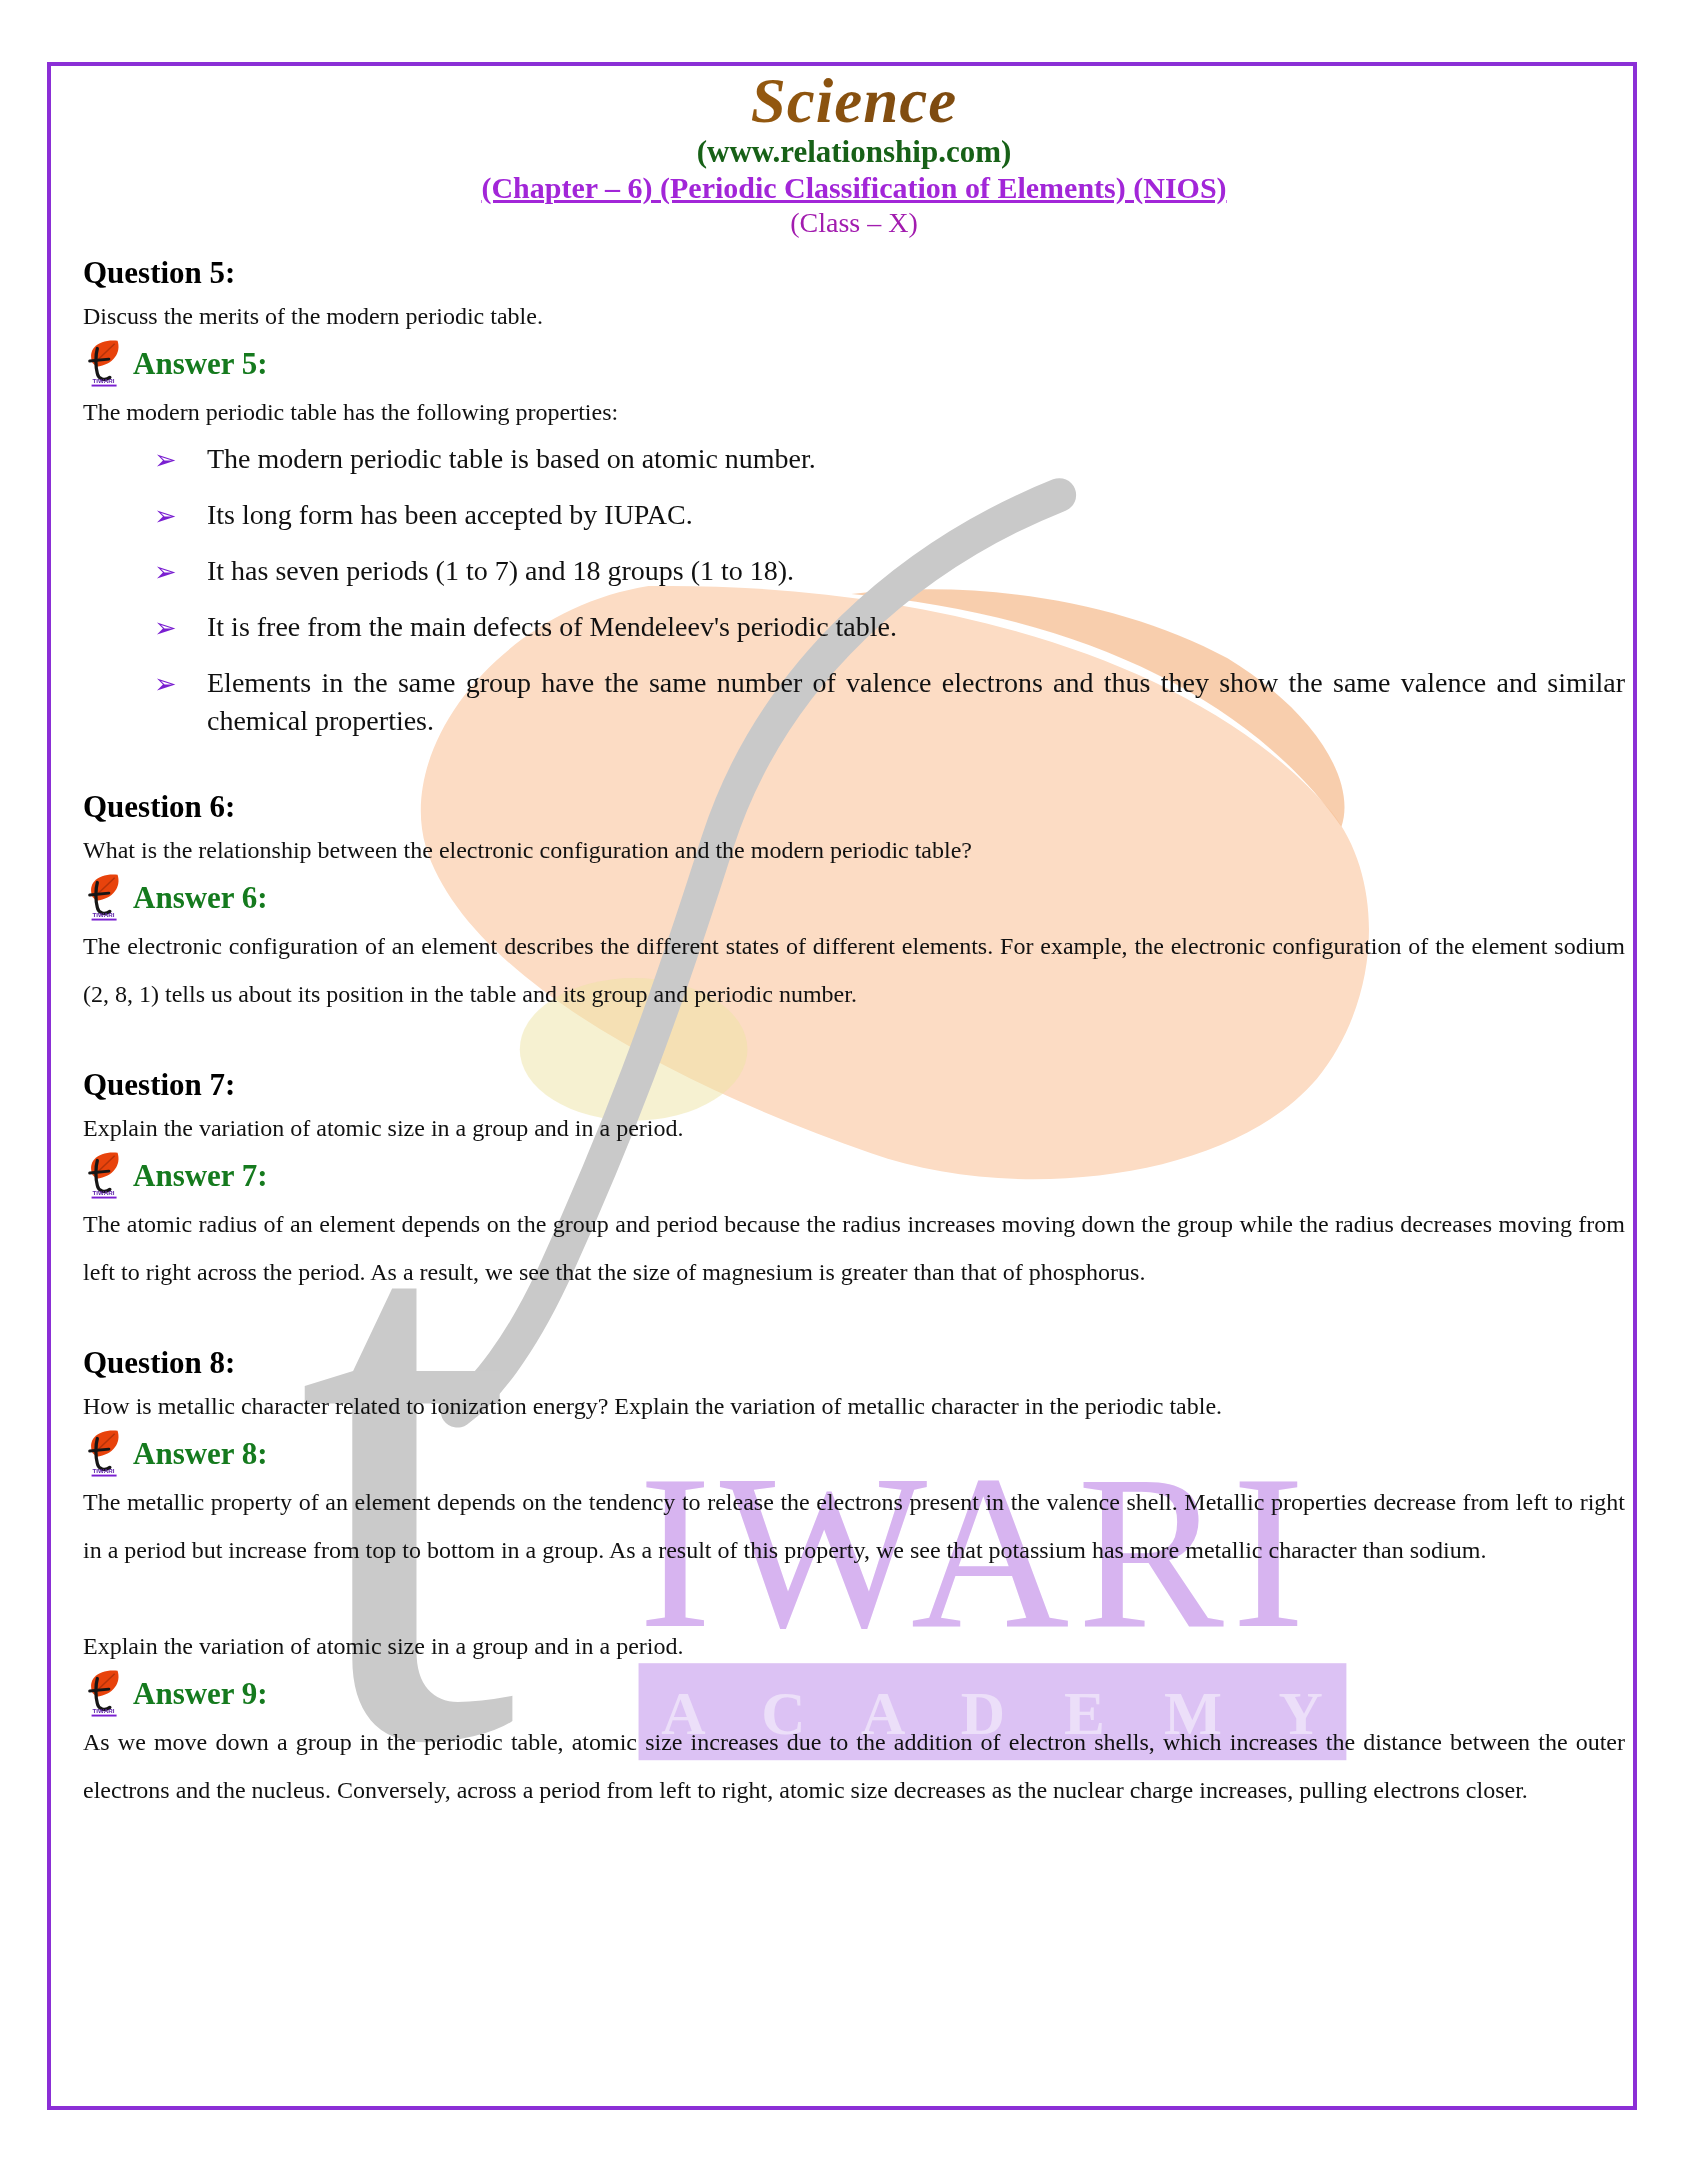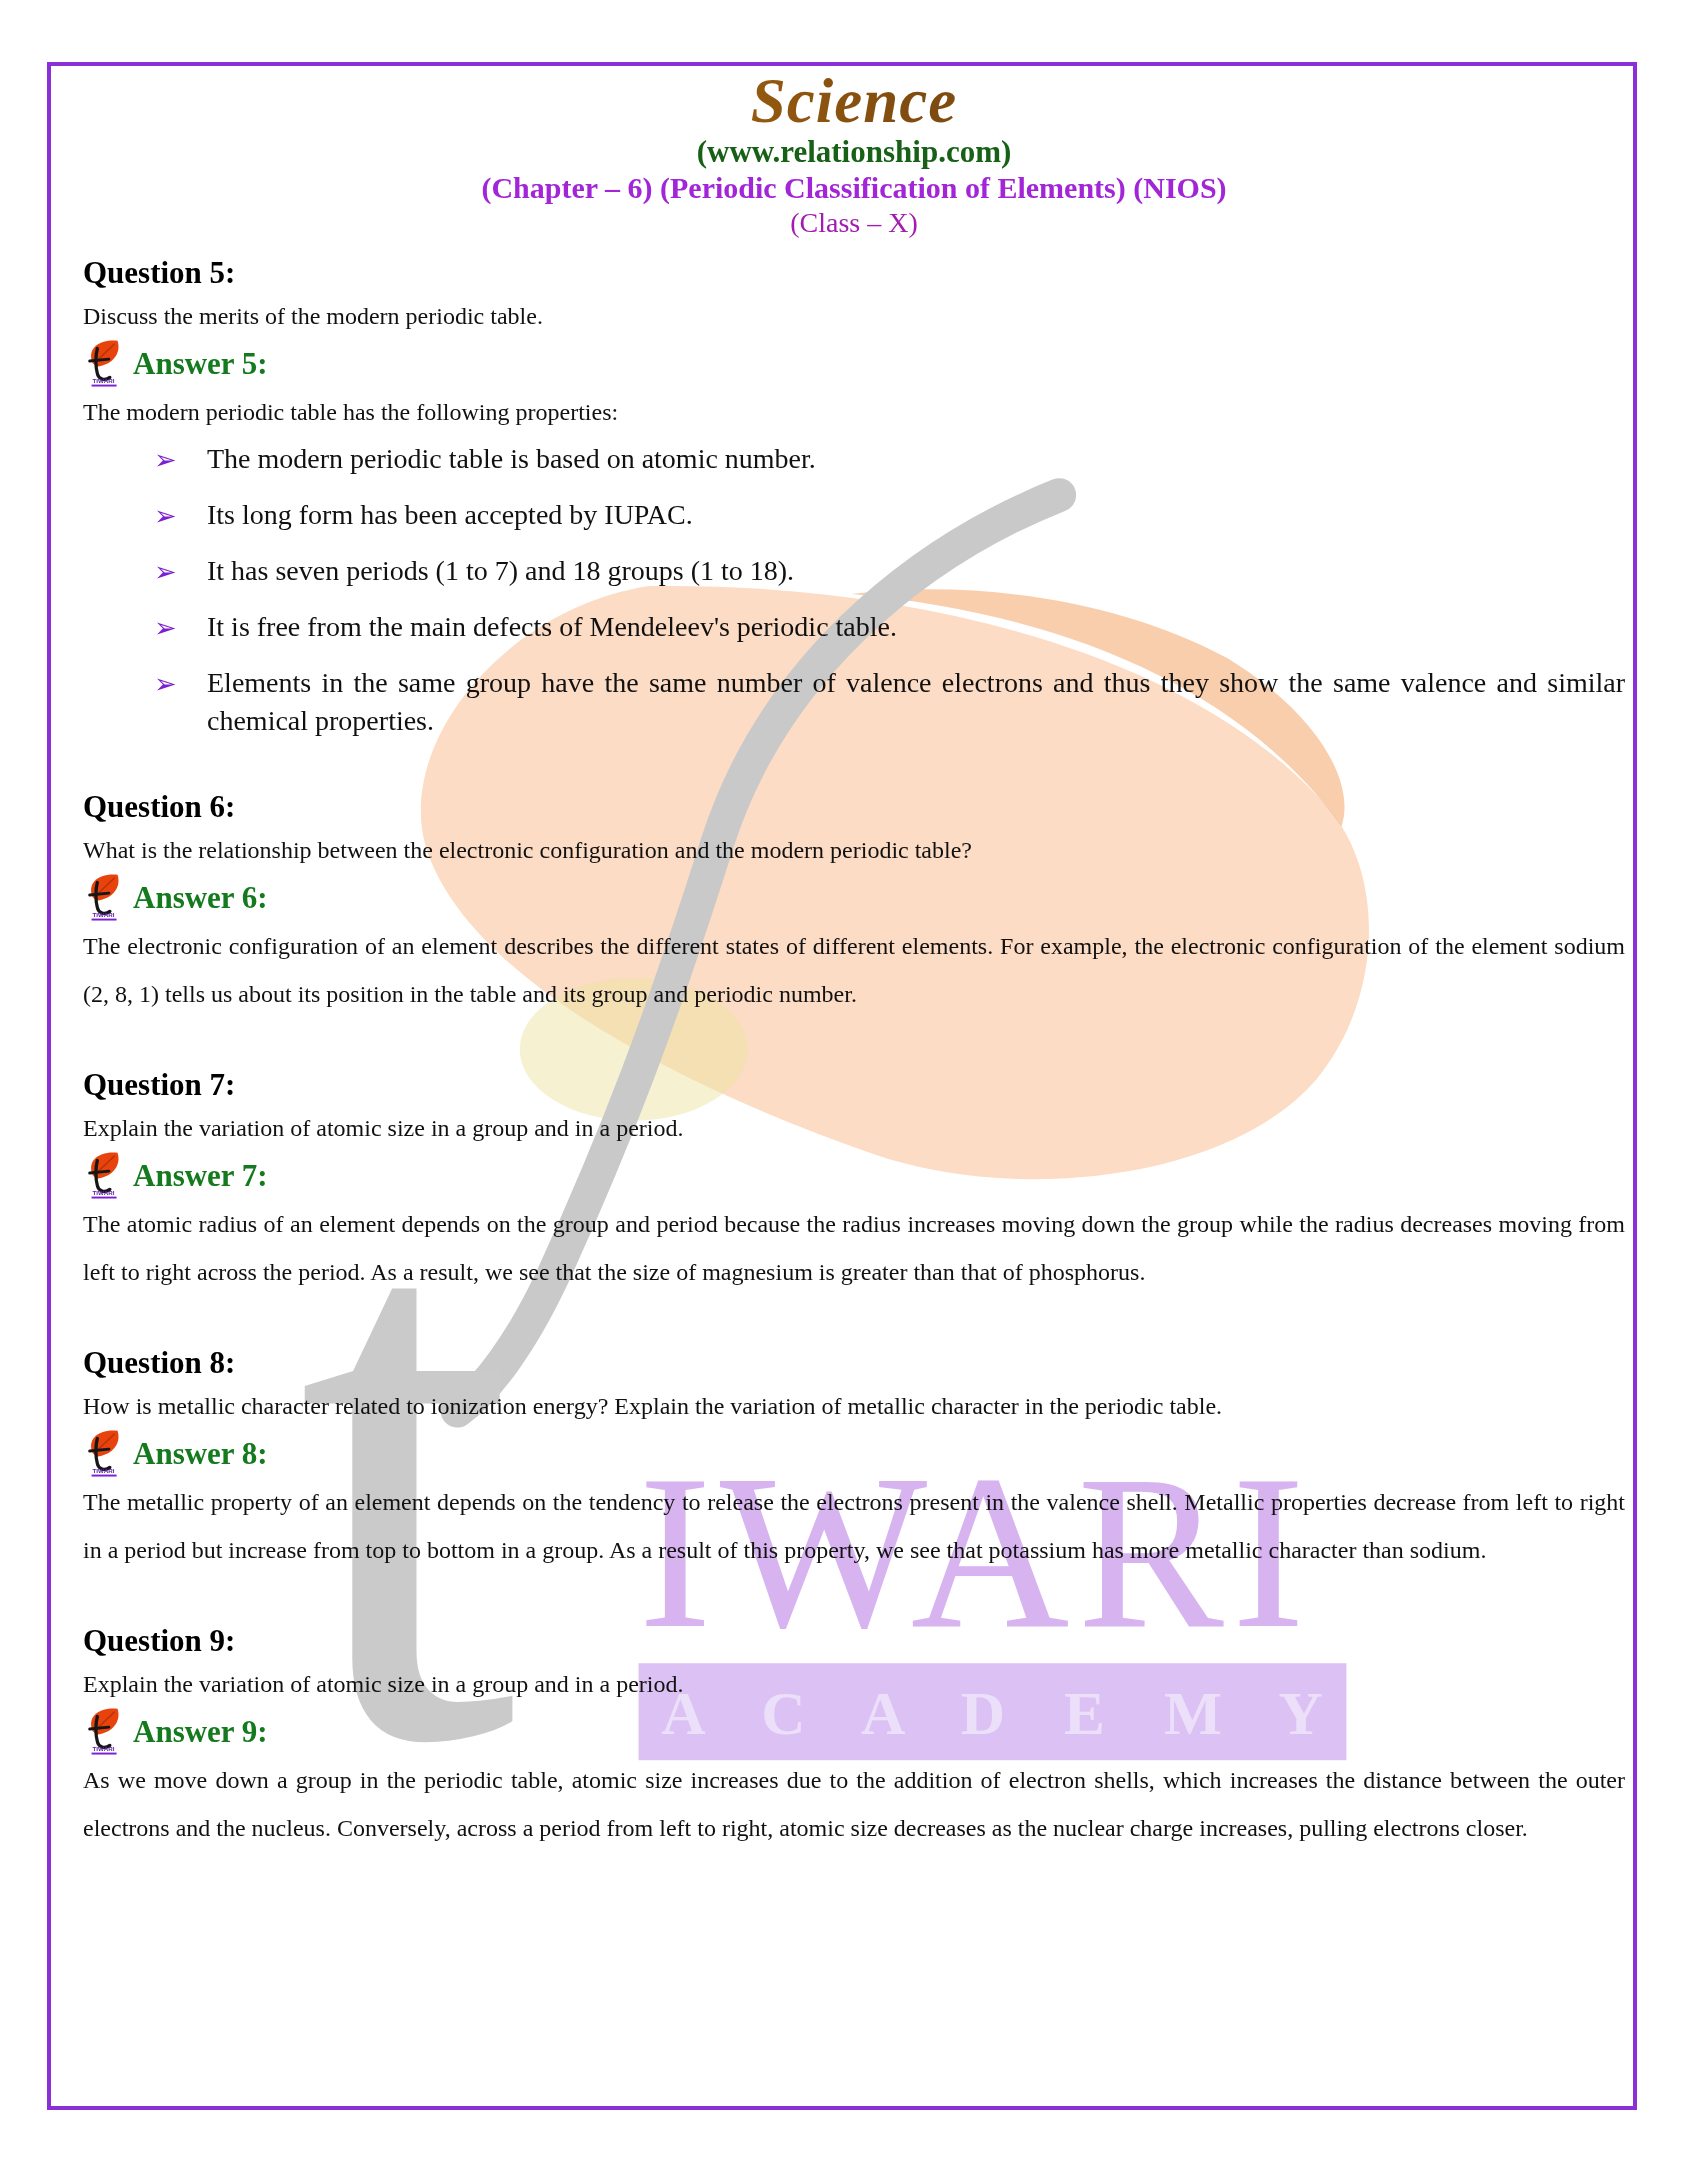--- a/index.html
+++ b/index.html
@@ -17,21 +17,21 @@
     position:absolute;left:83px;top:69px;width:1542px;z-index:2;
   }
   .header{text-align:center;}
   .title{
     font-size:63px;font-weight:bold;font-style:italic;line-height:65px;
     background:linear-gradient(90deg,#e09612 0%,#b06a0e 30%,#7d4a10 55%,#e09612 100%);
     -webkit-background-clip:text;background-clip:text;color:transparent;
     letter-spacing:1px;
   }
   .website{font-size:31px;font-weight:bold;color:#176117;line-height:36px;}
-  .chapter{font-size:30px;font-weight:bold;color:#a226d8;line-height:36px;}
+  .chapter{font-size:30px;font-weight:bold;color:#a226d8;line-height:36px;text-decoration:underline;}
   .classline{font-size:28px;font-weight:normal;color:#a21caf;line-height:34px;}
 
   .qblock{margin-top:48px;}
   .qblock.first{margin-top:14px;}
   .q-label{color:#000000;font-weight:bold;font-size:31px;line-height:38px;}
   .para{font-size:24px;line-height:48px;color:#111;}
   .just{text-align:justify;}
   .answer-row{display:flex;align-items:center;height:48px;margin:0;}
   .answer-icon{width:46px;height:50px;margin-right:4px;flex:0 0 auto;position:relative;top:-2px;}
   .a-label{color:#157a1e;font-weight:bold;font-size:31px;line-height:38px;}
@@ -156,21 +156,20 @@
         <path d="M 6 25 L 26 23" stroke="#161616" stroke-width="3" fill="none" stroke-linecap="round"></path>
         <text x="9" y="48" font-family="Liberation Sans, sans-serif" font-size="6.5" font-weight="bold" fill="#5b21a8">TIWARI</text>
         <rect x="8" y="49.5" width="26" height="2" fill="#7a1fd1"></rect>
       </svg>
       <span class="a-label">Answer 8:</span>
     </div>
     <div class="para just">The metallic property of an element depends on the tendency to release the electrons present in the valence shell. Metallic properties decrease from left to right in a period but increase from top to bottom in a group. As a result of this property, we see that potassium has more metallic character than sodium.</div>
   </div>
 
   <div class="qblock">
-    <div class="q-label">Question 9:</div>
     <div class="para">Explain the variation of atomic size in a group and in a period.</div>
     <div class="answer-row">
       <svg class="answer-icon" viewBox="0 0 46 52">
         <path d="M 9 27 C 3 13, 15 2, 35 4 C 39 16, 31 29, 13 31 Z" fill="#e8430c"></path>
         <path d="M 11 27 L 32 7" stroke="#b5330a" stroke-width="1.6" fill="none"></path>
         <path d="M 14 12 C 12 19, 12 31, 14 38 C 15 44, 22 46, 27 42" stroke="#161616" stroke-width="3.4" fill="none" stroke-linecap="round"></path>
         <path d="M 6 25 L 26 23" stroke="#161616" stroke-width="3" fill="none" stroke-linecap="round"></path>
         <text x="9" y="48" font-family="Liberation Sans, sans-serif" font-size="6.5" font-weight="bold" fill="#5b21a8">TIWARI</text>
         <rect x="8" y="49.5" width="26" height="2" fill="#7a1fd1"></rect>
       </svg>

